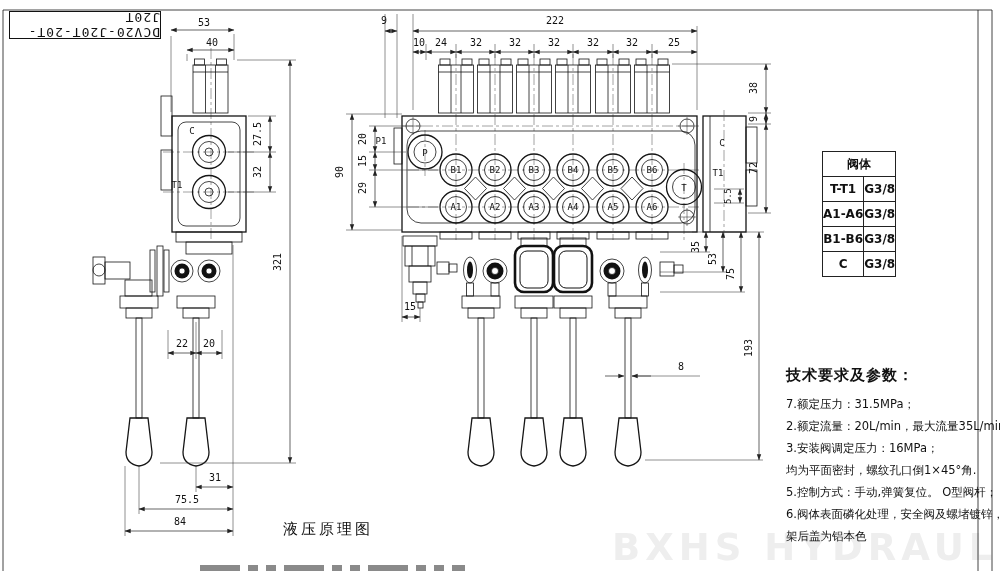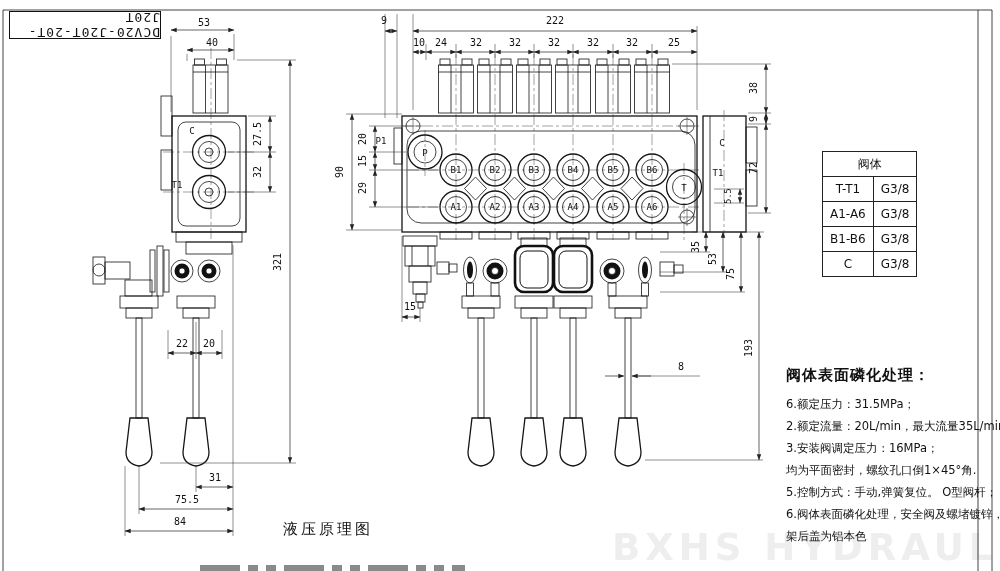--- a/index.html
+++ b/index.html
@@ -13,21 +13,21 @@
   .dime{fill:none;stroke:#222;stroke-width:.7;marker-end:url(#arr);}
   .ext{fill:none;stroke:#333;stroke-width:.55;}
   .dimt{font:10px "DejaVu Sans Mono",monospace;fill:#111;text-anchor:middle;}
   .dimts{font:8.5px "DejaVu Sans Mono",monospace;fill:#111;text-anchor:middle;}
   .portt{font:9px "DejaVu Sans Mono",monospace;fill:#111;text-anchor:middle;}
   .blk{fill:#111;}
   .wm{position:absolute;left:612px;top:526px;z-index:0;
       font:bold 37px "DejaVu Sans",sans-serif;letter-spacing:5px;color:#eeeeee;white-space:nowrap;}
   .spec{position:absolute;left:822px;top:151px;z-index:2;border-collapse:collapse;
         font:12px "DejaVu Sans",sans-serif;color:#111;}
-  .spec td,.spec th{border:1px solid #222;text-align:center;font-weight:normal;padding:0 7px;height:24px;}
+  .spec td,.spec th{border:1px solid #222;text-align:center;font-weight:bold;padding:0 0;height:24px;}
   .spec .c1{width:55px;} .spec .c2{width:64px;}
   .notes{position:absolute;left:786px;top:366px;width:200px;z-index:2;color:#111;}
   .notes .nt{font:15px "DejaVu Sans",sans-serif;font-weight:bold;margin-bottom:8px;letter-spacing:1px;}
   .notes .nl{font:11.5px "DejaVu Sans",sans-serif;line-height:22px;white-space:nowrap;}
   .cap{position:absolute;left:283px;top:520px;z-index:2;font:15px "DejaVu Sans",sans-serif;
        letter-spacing:3px;color:#111;}
   .tblk{position:absolute;left:9px;top:11px;width:150px;height:26px;z-index:2;border:1px solid #111;
         display:flex;align-items:center;justify-content:center;transform:rotate(180deg);
         font:13px "DejaVu Sans Mono",monospace;letter-spacing:1px;color:#111;background:#fff;}
 </style>
@@ -376,22 +376,22 @@
           <td>G3/8</td>
         </tr>
     <tr>
           <td>C</td>
           <td>G3/8</td>
         </tr>
   </tbody>
     </table>
 
   <div class="notes">
-    <div class="nt">阀体表面磷化处理：</div>
-    <div class="nl">6.额定压力：31.5MPa；</div>
+    <div class="nt">技术要求及参数：</div>
+    <div class="nl">7.额定压力：31.5MPa；</div>
     <div class="nl">2.额定流量：20L/min，最大流量35L/min；</div>
     <div class="nl">3.安装阀调定压力：16MPa；</div>
     <div class="nl">均为平面密封，螺纹孔口倒1×45°角.</div>
     <div class="nl">5.控制方式：手动,弹簧复位。 O型阀杆；</div>
     <div class="nl">6.阀体表面磷化处理，安全阀及螺堵镀锌，支</div>
     <div class="nl">架后盖为铝本色</div>
   </div>
 
   <div class="cap">液压原理图</div>
 

